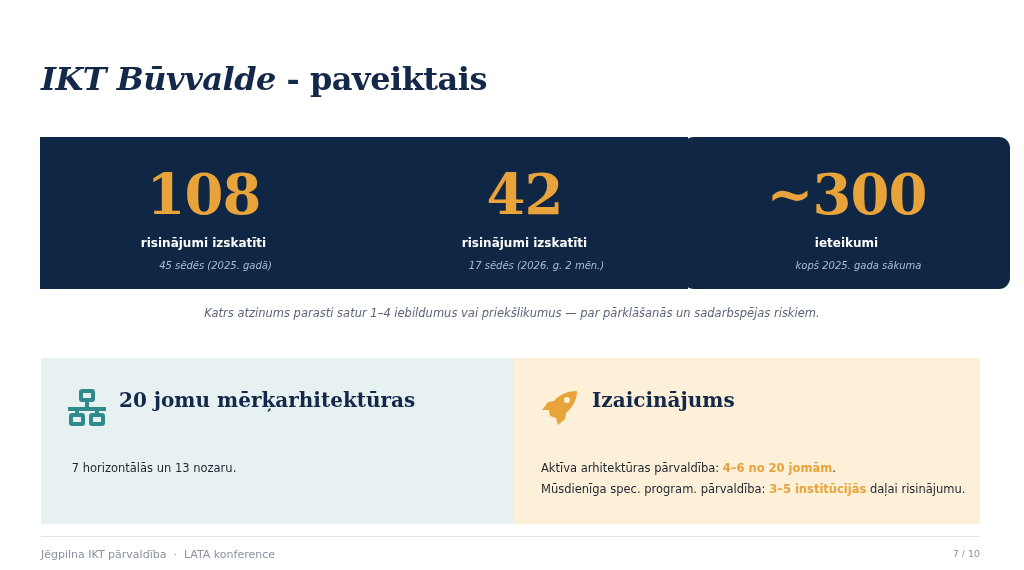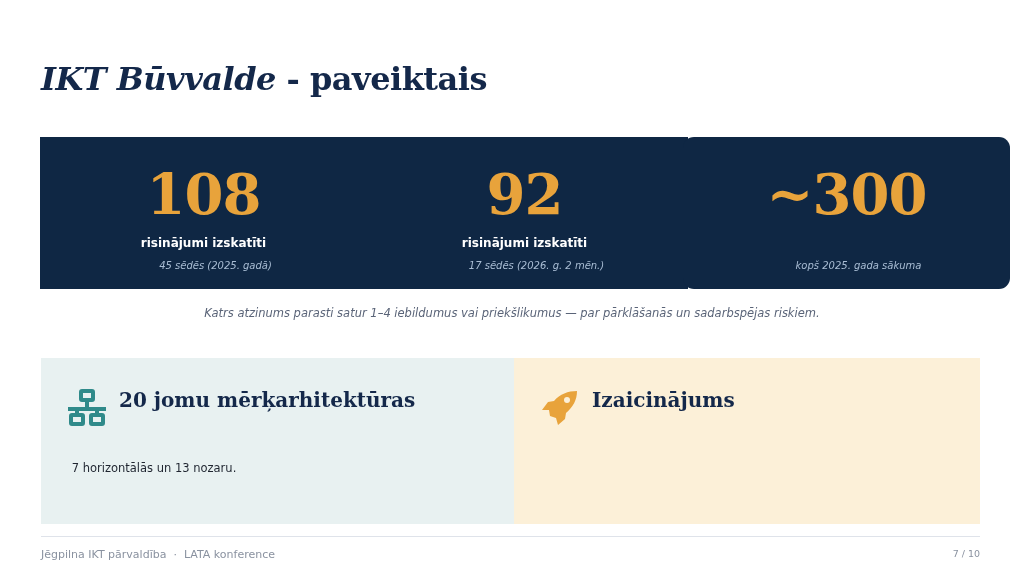--- a/index.html
+++ b/index.html
@@ -63,26 +63,27 @@
 <body>
 
 <h1 class="title"><span class="it">IKT Būvvalde</span><span> - paveiktais</span></h1>
 
 <div class="stat" style="left:40px;">
   <div class="num">108</div>
   <div class="label">risinājumi izskatīti</div>
   <div class="sub">45 sēdēs (2025. gadā)</div>
 </div>
 <div class="stat" style="left:361px;">
-  <div class="num">92</div>
+  <div class="num">42</div>
   <div class="label">risinājumi izskatīti</div>
   <div class="sub">17 sēdēs (2026. g. 2 mēn.)</div>
 </div>
 <div class="stat" style="left:683px;border-radius:11px;">
   <div class="num">~300</div>
+  <div class="label">ieteikumi</div>
   <div class="sub">kopš 2025. gada sākuma</div>
 </div>
 
 <div class="note">Katrs atzinums parasti satur 1–4 iebildumus vai priekšlikumus — par pārklāšanās un sadarbspējas riskiem.</div>
 
 <div class="card left">
   <svg class="icon" viewBox="0 0 40 40">
     <g fill="none" stroke="#2f8a8a" stroke-width="4">
       <rect x="14" y="3" width="12" height="9" rx="1"></rect>
       <rect x="4" y="27" width="12" height="9" rx="1"></rect>
@@ -100,17 +101,21 @@
     <div style="white-space:pre;"> 7 horizontālās un 13 nozaru.</div>
   </div>
 </div>
 
 <div class="card right">
   <svg class="icon" viewBox="0 0 40 40">
     <path fill="#e8a33b" d="M37 3 C28 3 20 6 14 13 L8 14 L2 22 L9 22 L10 28 L16 30 L18 37 L25 31 L26 25 C33 19 37 12 37 3 Z"></path>
     <circle cx="27" cy="12" r="3" fill="#fcf0d8"></circle>
   </svg>
   <h2>Izaicinājums</h2>
+  <div class="body">
+    <div><span>Aktīva arhitektūras pārvaldība: </span><span class="hl">4–6 no 20 jomām</span><span>.</span></div>
+    <div><span>Mūsdienīga spec. program. pārvaldība: </span><span class="hl">3–5 institūcijās</span><span> daļai risinājumu.</span></div>
+  </div>
 </div>
 
 <div class="footer-line"></div>
 <div class="footer-left" style="white-space:pre;">Jēgpilna IKT pārvaldība  ·  LATA konference</div>
 <div class="footer-right">7 / 10</div>
 
 </body></html>

